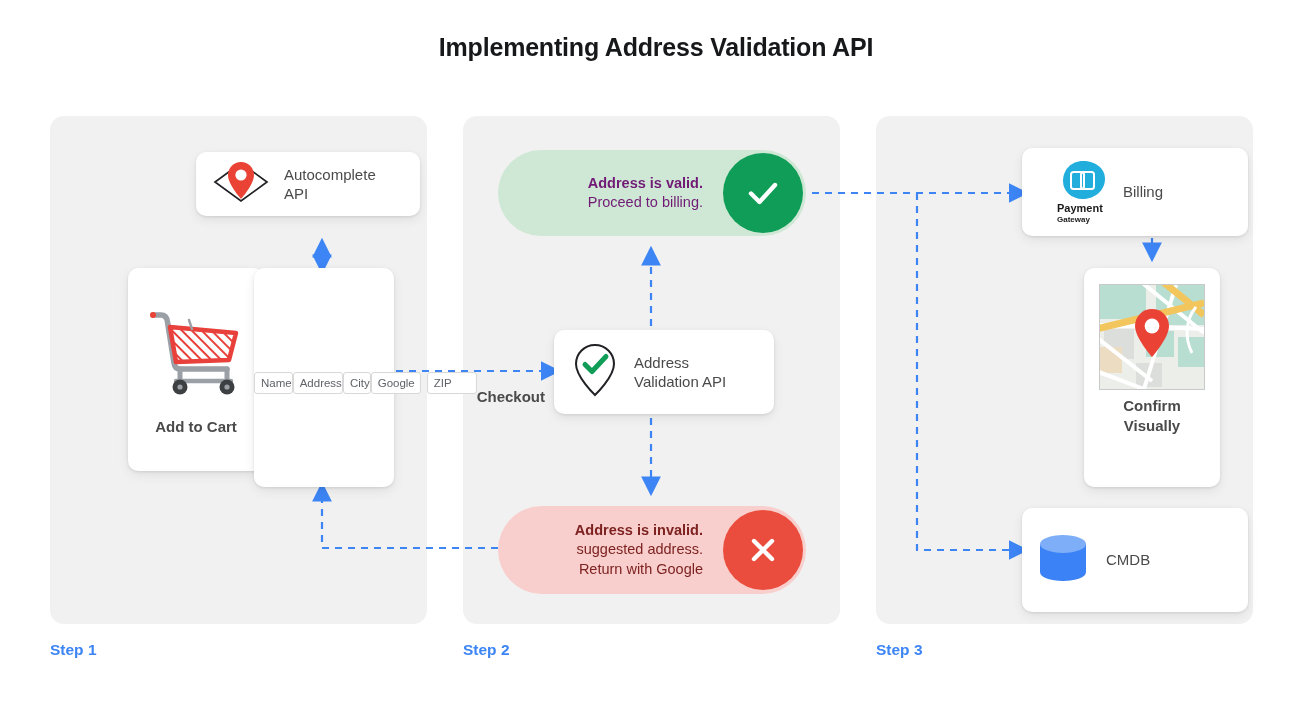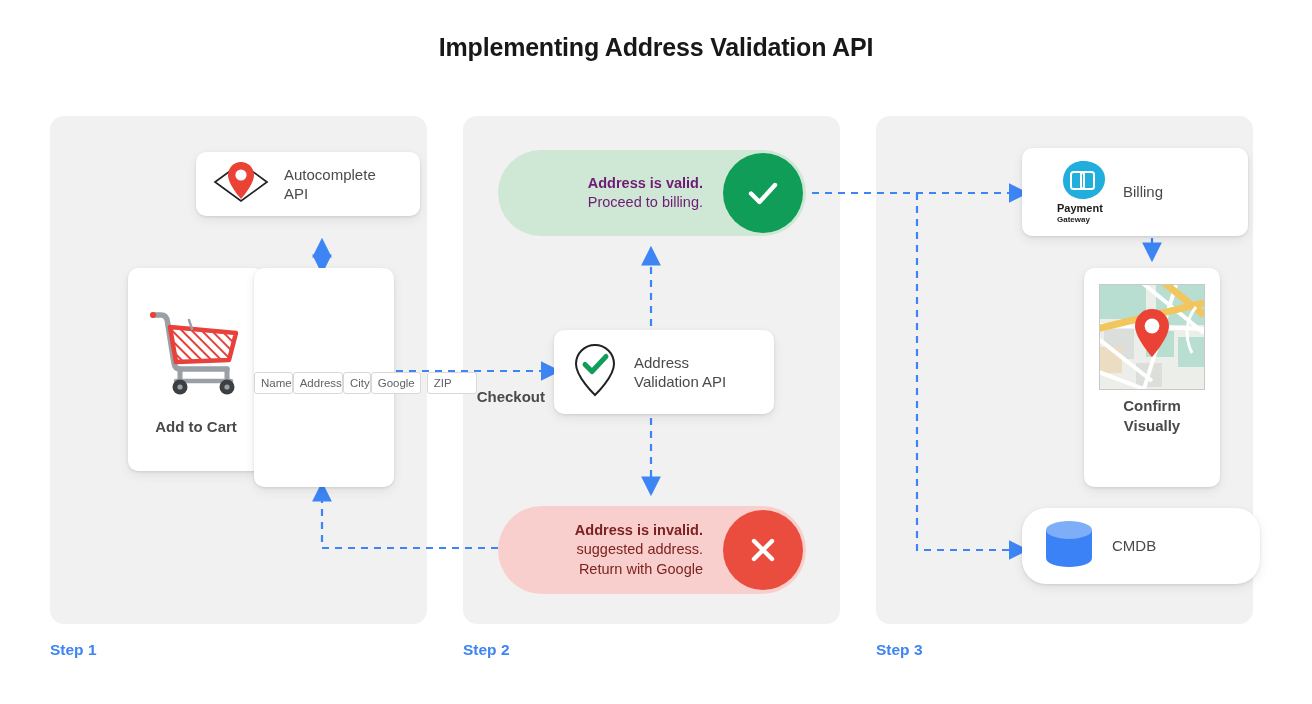--- a/index.html
+++ b/index.html
@@ -68,21 +68,21 @@
   }
   #pill-valid .pill-badge{background:#0f9d58;}
   #pill-invalid .pill-badge{background:#ea4d3d;}
 
   #card-avapi{left:554px;top:330px;width:196px;height:84px;padding:0 12px;gap:10px;}
 
   
   #card-billing{left:1022px;top:148px;width:198px;height:88px;padding:0 14px;gap:14px;}
   #card-confirm{left:1084px;top:268px;width:136px;height:203px;flex-direction:column;
     justify-content:flex-start;padding-top:16px;gap:6px;}
-  #card-cmdb{left:1022px;top:508px;width:198px;height:76px;padding:0 20px;gap:16px;border-radius:24px;}
+  #card-cmdb{left:1022px;top:508px;width:198px;height:104px;padding:0 14px;gap:16px;}
 
   .store-label{
     position:absolute;left:936px;top:344px;width:96px;
     font-size:14px;font-weight:bold;color:#3d85f5;line-height:1.4;
   }
 
   
   #wires{position:absolute;left:0;top:0;width:1312px;height:704px;pointer-events:none;}
 
   .mapthumb{

